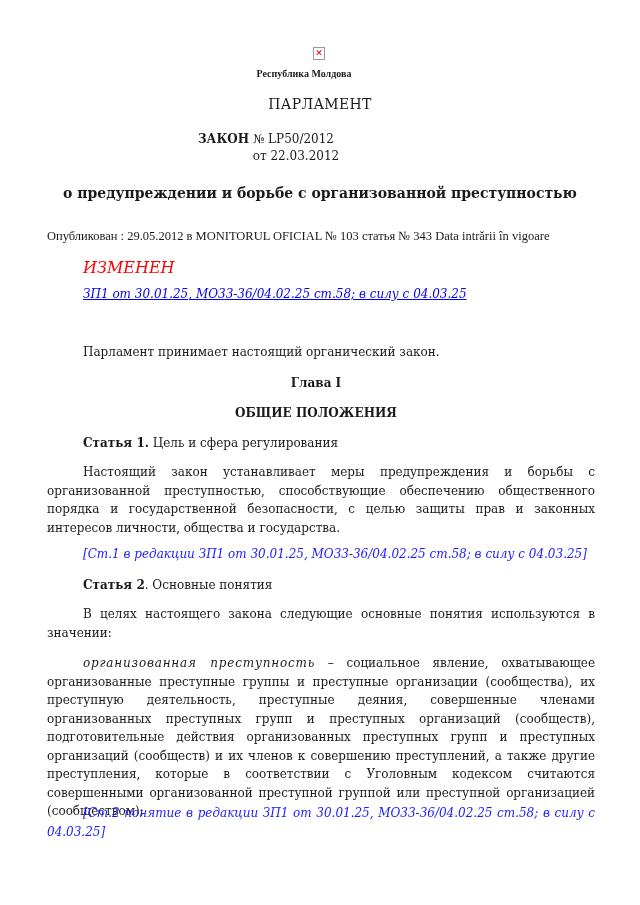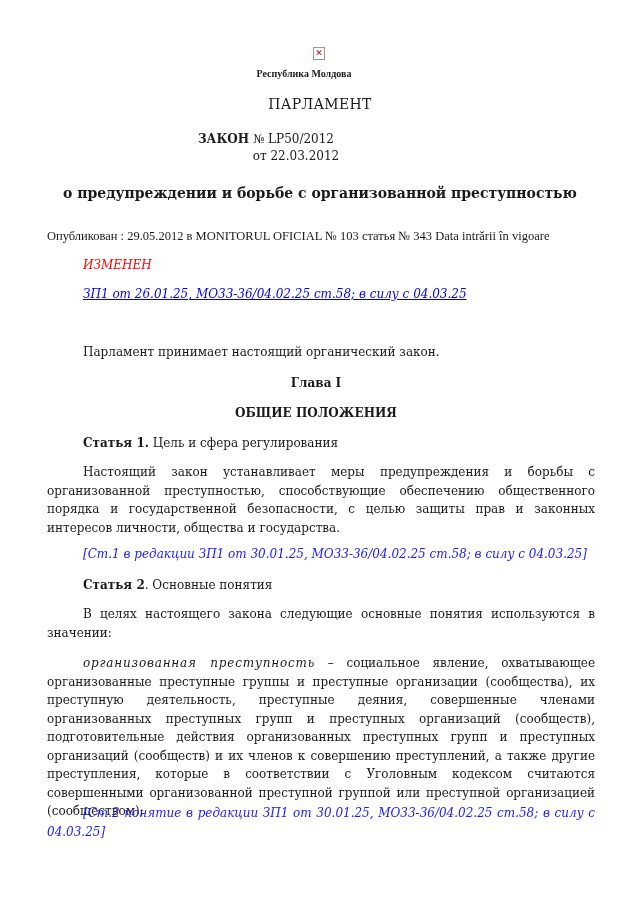--- a/index.html
+++ b/index.html
@@ -19,21 +19,21 @@
       display: flex; align-items: center; justify-content: center;
     }
     .logo span { color: #d00; font-size: 9px; font-weight: bold; line-height: 1; font-family: "DejaVu Sans", sans-serif; }
     .republic { top: 68px; left: 0; width: 608px; font-family: "Liberation Serif", serif; font-weight: bold; font-size: 10px; }
     .parliament { top: 96px; left: 0; width: 640px; font-size: 14px; font-family: "DejaVu Serif", serif; letter-spacing: 0.3px; }
     .law-num { top: 132px; left: 0; width: 532px; font-size: 12px; }
     .law-num b { font-weight: bold; }
     .law-date { top: 149px; left: 0; width: 592px; font-size: 12px; }
     .law-title { top: 185px; left: 0; width: 640px; font-size: 14px; font-weight: bold; }
     .published { top: 229px; left: 47px; font-size: 11px; font-family: "Liberation Serif", serif; font-size: 12.5px; }
-    .changed { top: 258px; left: 83px; color: #ff0000; font-style: italic; font-size: 12px; }
+    .changed { top: 258px; left: 83px; color: #ff0000; font-style: italic; font-size: 16px; }
     .amend-link { top: 287px; left: 83px; color: #0000ee; font-style: italic; text-decoration: underline; font-size: 12px; }
     .p { position: absolute; left: 47px; width: 548px; line-height: 18.5px; font-size: 12px; text-align: justify; }
     .indent { text-indent: 36px; }
     .blue-note { color: #1a1aff; font-style: italic; }
     .heading { left: 0; width: 632px; text-align: center; font-weight: bold; font-size: 12px; }
     .art-title b { font-weight: bold; }
     .term { font-style: italic; letter-spacing: 0.8px; }
   </style>
 </head>
 <body>
@@ -51,21 +51,21 @@
     <b>ЗАКОН</b>
     <span>№ LP50/2012</span>
   </div>
   <div class="abs center law-date">от 22.03.2012</div>
 
   <div class="abs center law-title">о предупреждении и борьбе с организованной преступностью</div>
 
   <div class="abs published">Опубликован : 29.05.2012 в MONITORUL OFICIAL № 103 статья № 343 Data intrării în vigoare</div>
 
   <div class="abs changed">ИЗМЕНЕН</div>
-  <a class="abs amend-link">ЗП1 от 26.01.25, МО33-36/04.02.25 ст.58; в силу с 04.03.25</a>
+  <a class="abs amend-link">ЗП1 от 30.01.25, МО33-36/04.02.25 ст.58; в силу с 04.03.25</a>
 
   <div class="p indent" style="top:343px;">Парламент принимает настоящий органический закон.</div>
 
   <div class="p heading" style="top:374px;">Глава I</div>
   <div class="p heading" style="top:404px;">ОБЩИЕ ПОЛОЖЕНИЯ</div>
 
   <div class="p indent art-title" style="top:434px;">
     <b>Статья 1.</b><span> Цель и сфера регулирования</span>
   </div>
 

